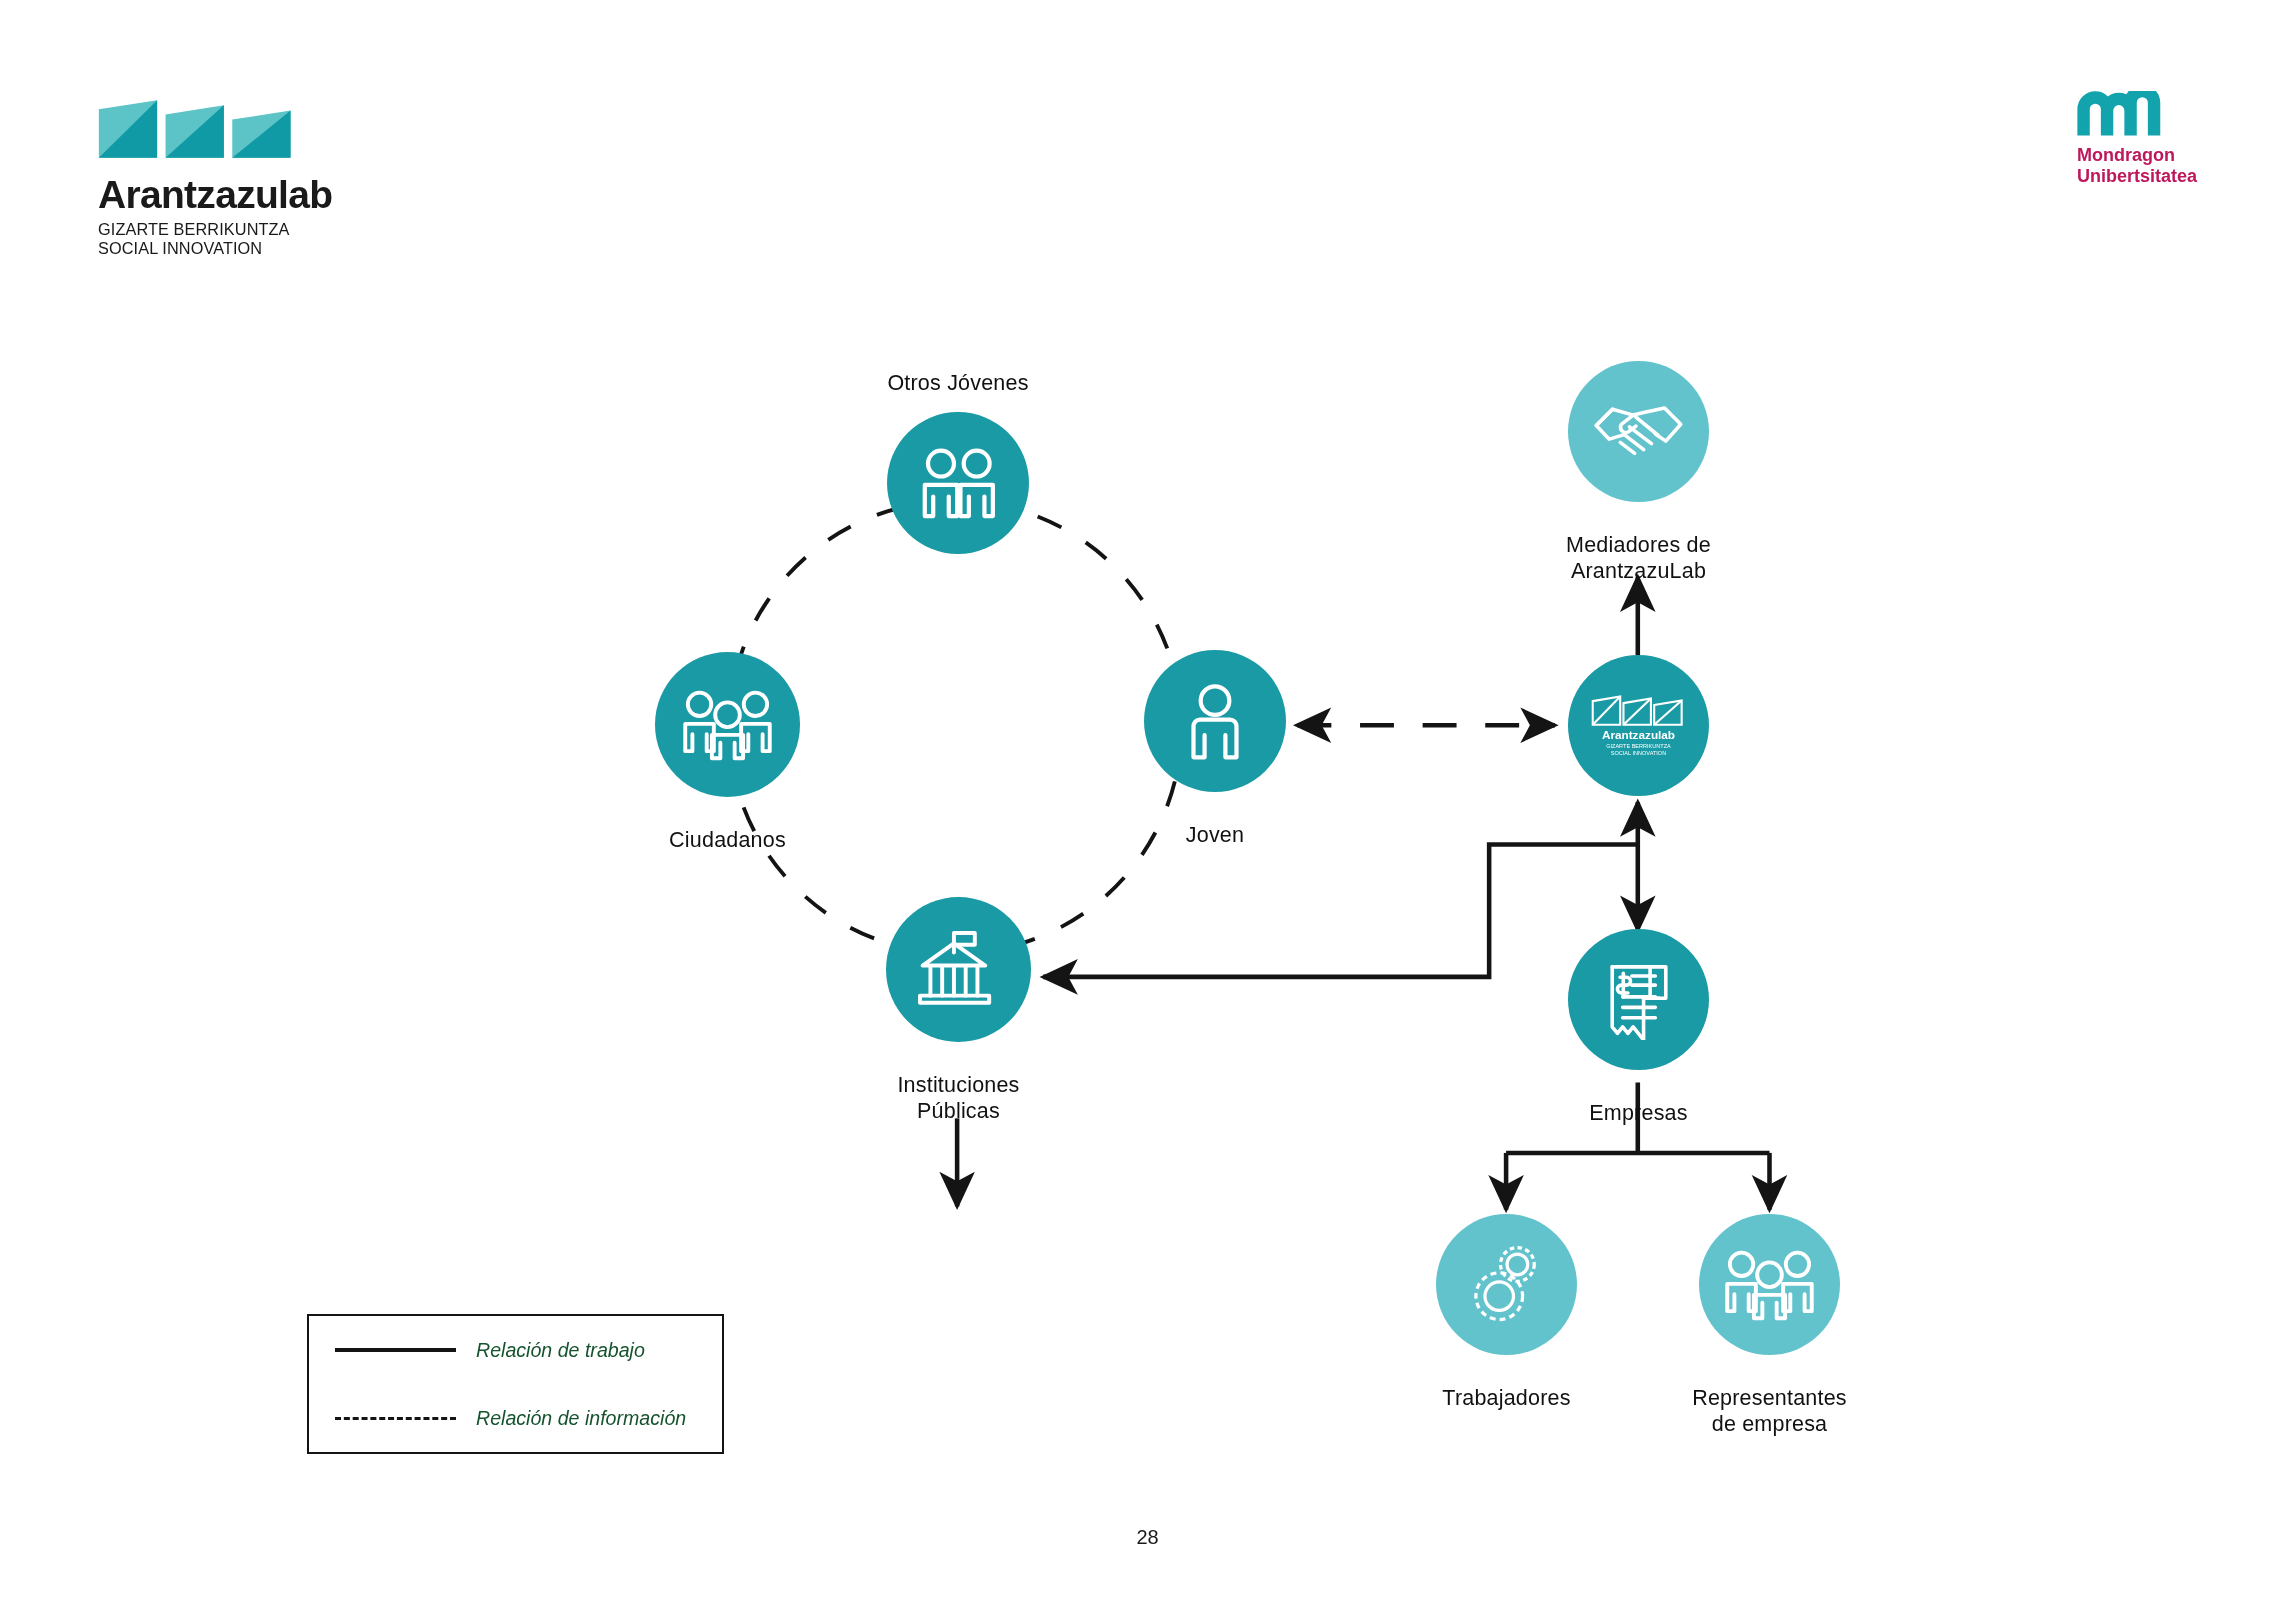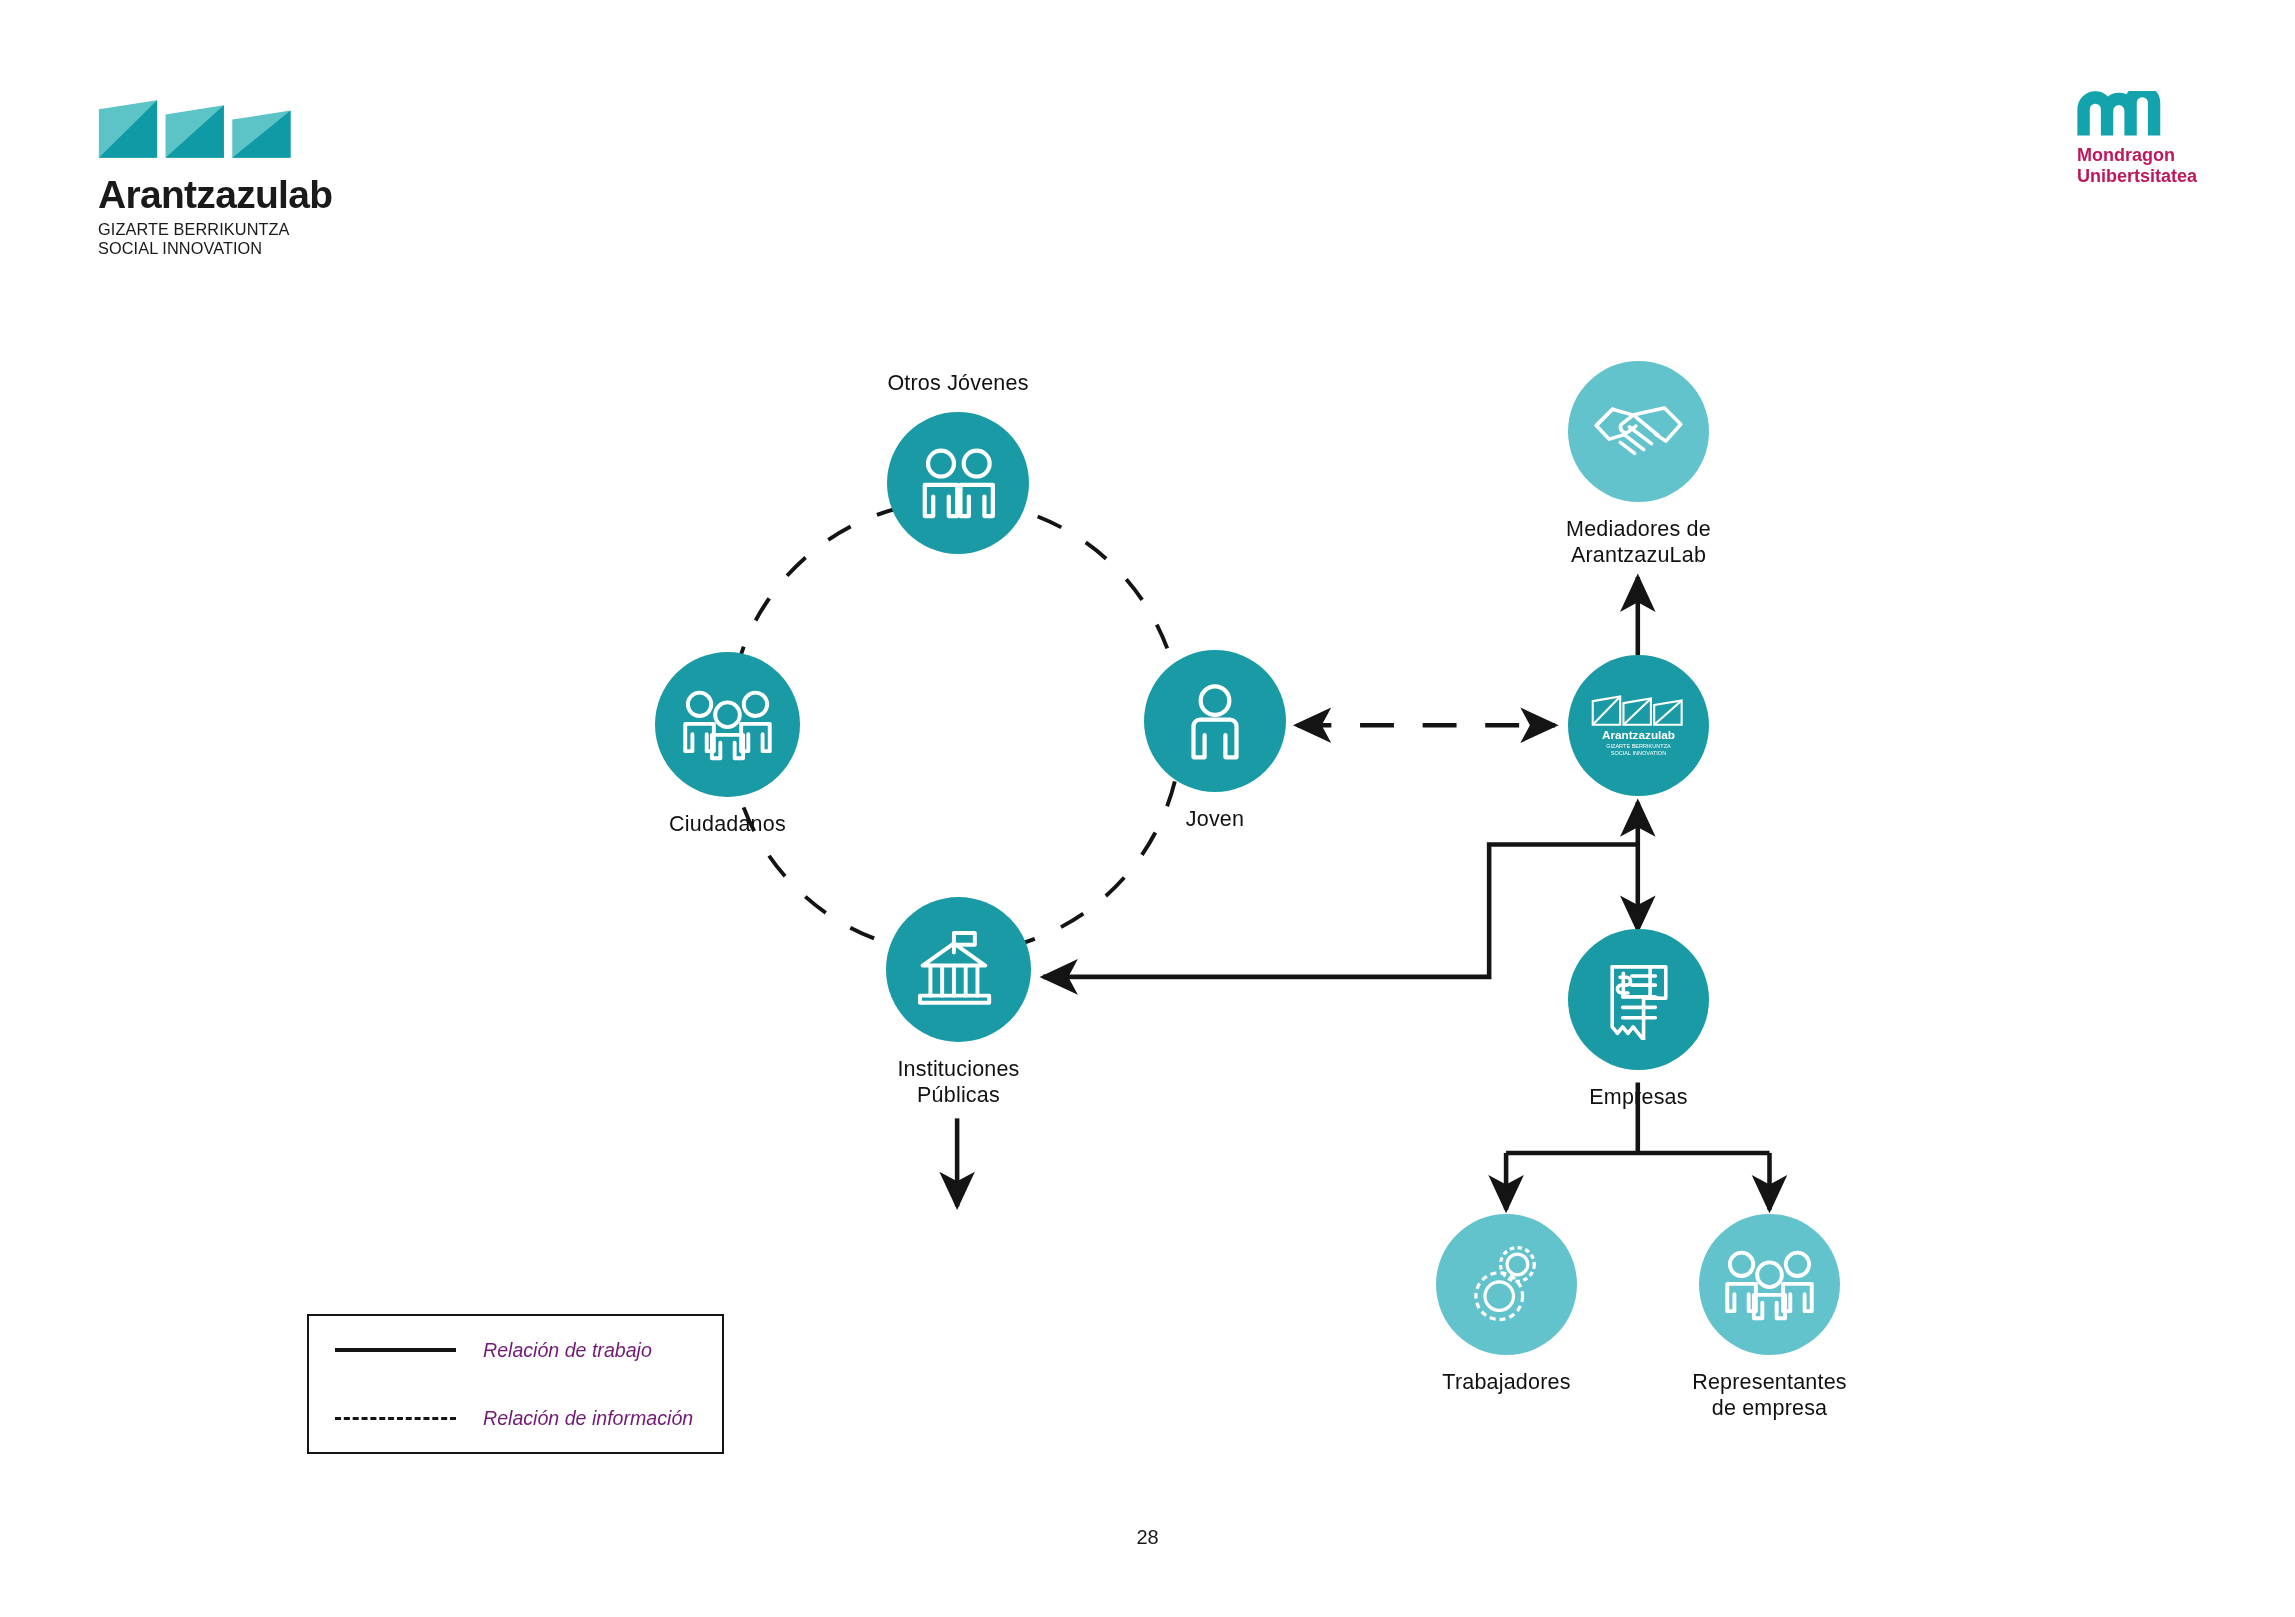--- a/index.html
+++ b/index.html
@@ -45,37 +45,37 @@
   .node .disc{
     border-radius:50%;
     display:flex;align-items:center;justify-content:center;
     position:relative;
   }
   .node .caption{
     position:absolute;left:50%;transform:translateX(-50%);
     text-align:center;color:#111;white-space:nowrap;
     font-size:21.5px;line-height:1.2;letter-spacing:0.2px;
   }
-  .cap-below{top:100%;margin-top:15px;}
+  .cap-below{top:100%;margin-top:31px;}
   .cap-above{bottom:100%;margin-bottom:15.7px;}
 
   
   #legend{
     position:absolute;left:307px;top:1314px;
     width:417px;height:140px;border:2px solid #141414;background:#fff;
     box-sizing:border-box;
   }
   #legend .row{display:flex;align-items:center;height:50%;padding-left:26px;box-sizing:border-box;}
   #legend .sample{width:121px;height:3.9px;flex:0 0 121px;}
   #legend .sample.solid{background:#141414;}
   #legend .sample.dashed{
     height:0;border-top:3.9px dashed #141414;background:none;
   }
   #legend .lbl{
-    margin-left:27px;font-style:italic;font-size:19.6px;color:#701a75;white-space:nowrap;
+    margin-left:20px;font-style:italic;font-size:19.6px;color:#14532d;white-space:nowrap;
   }
 
   #page-number{
     position:absolute;left:0;right:0;top:1526px;text-align:center;
     font-size:20px;color:#1a1a1a;
   }
 </style>
 </head>
 <body>
 

